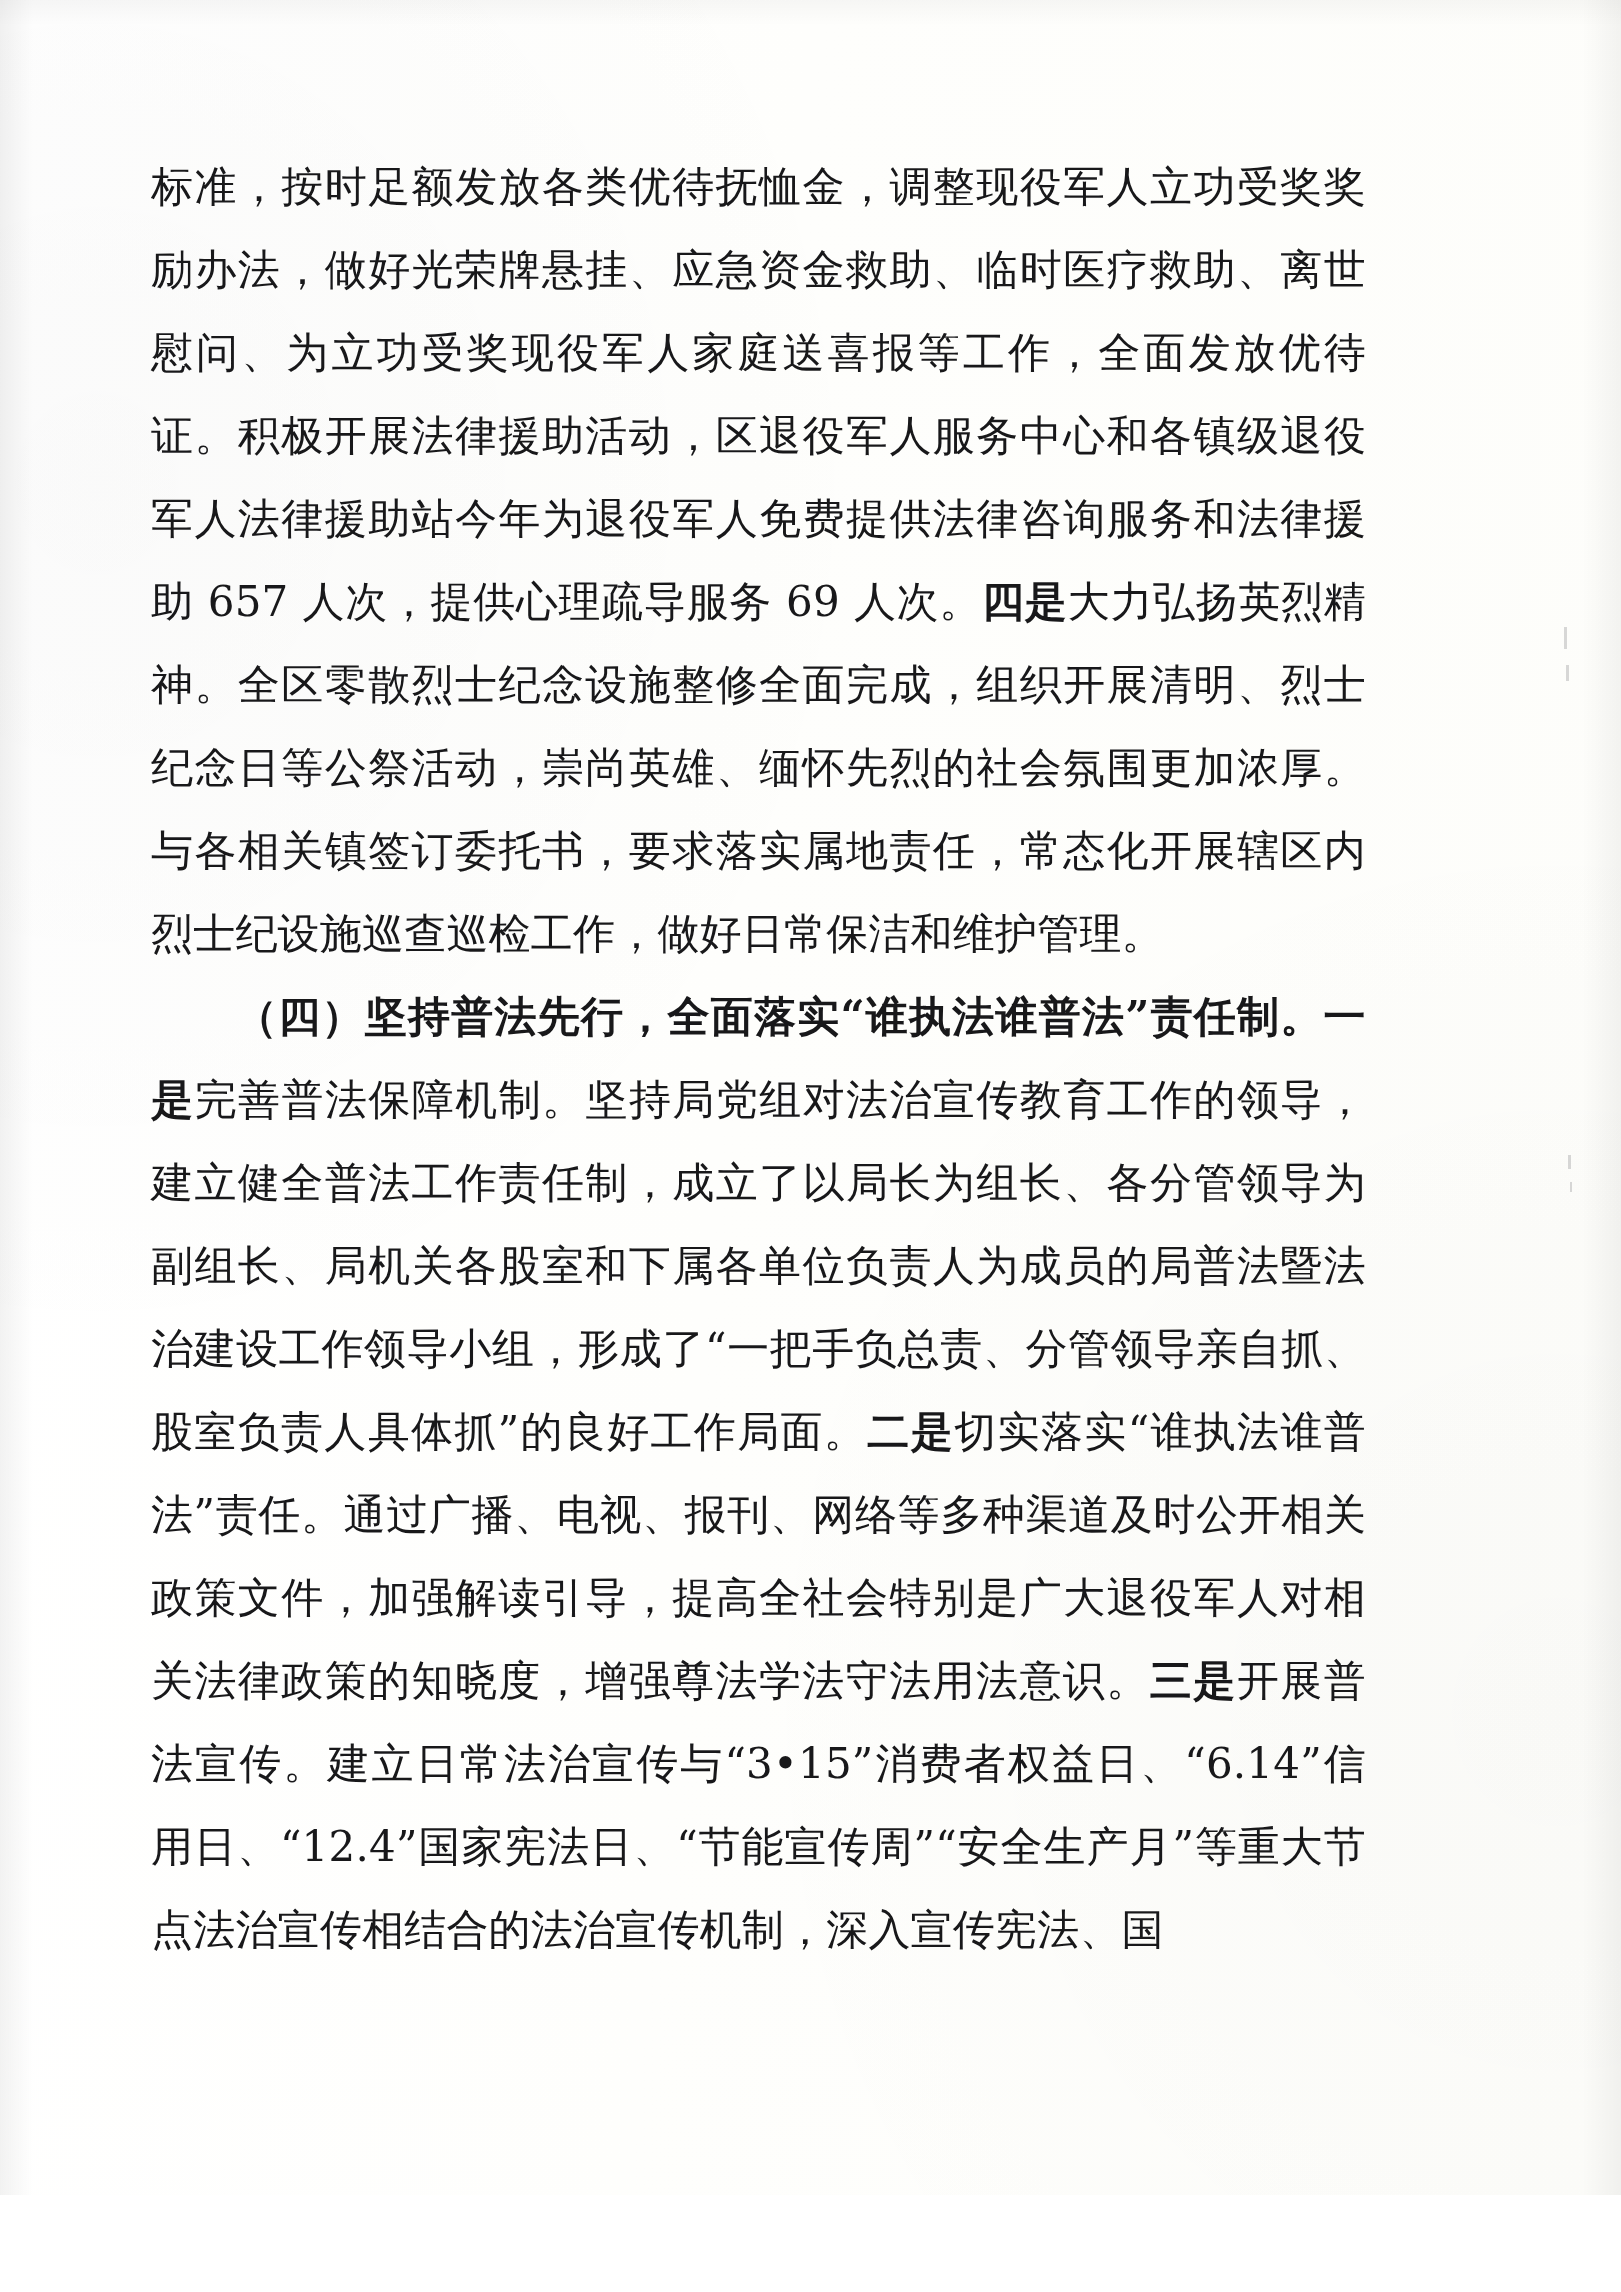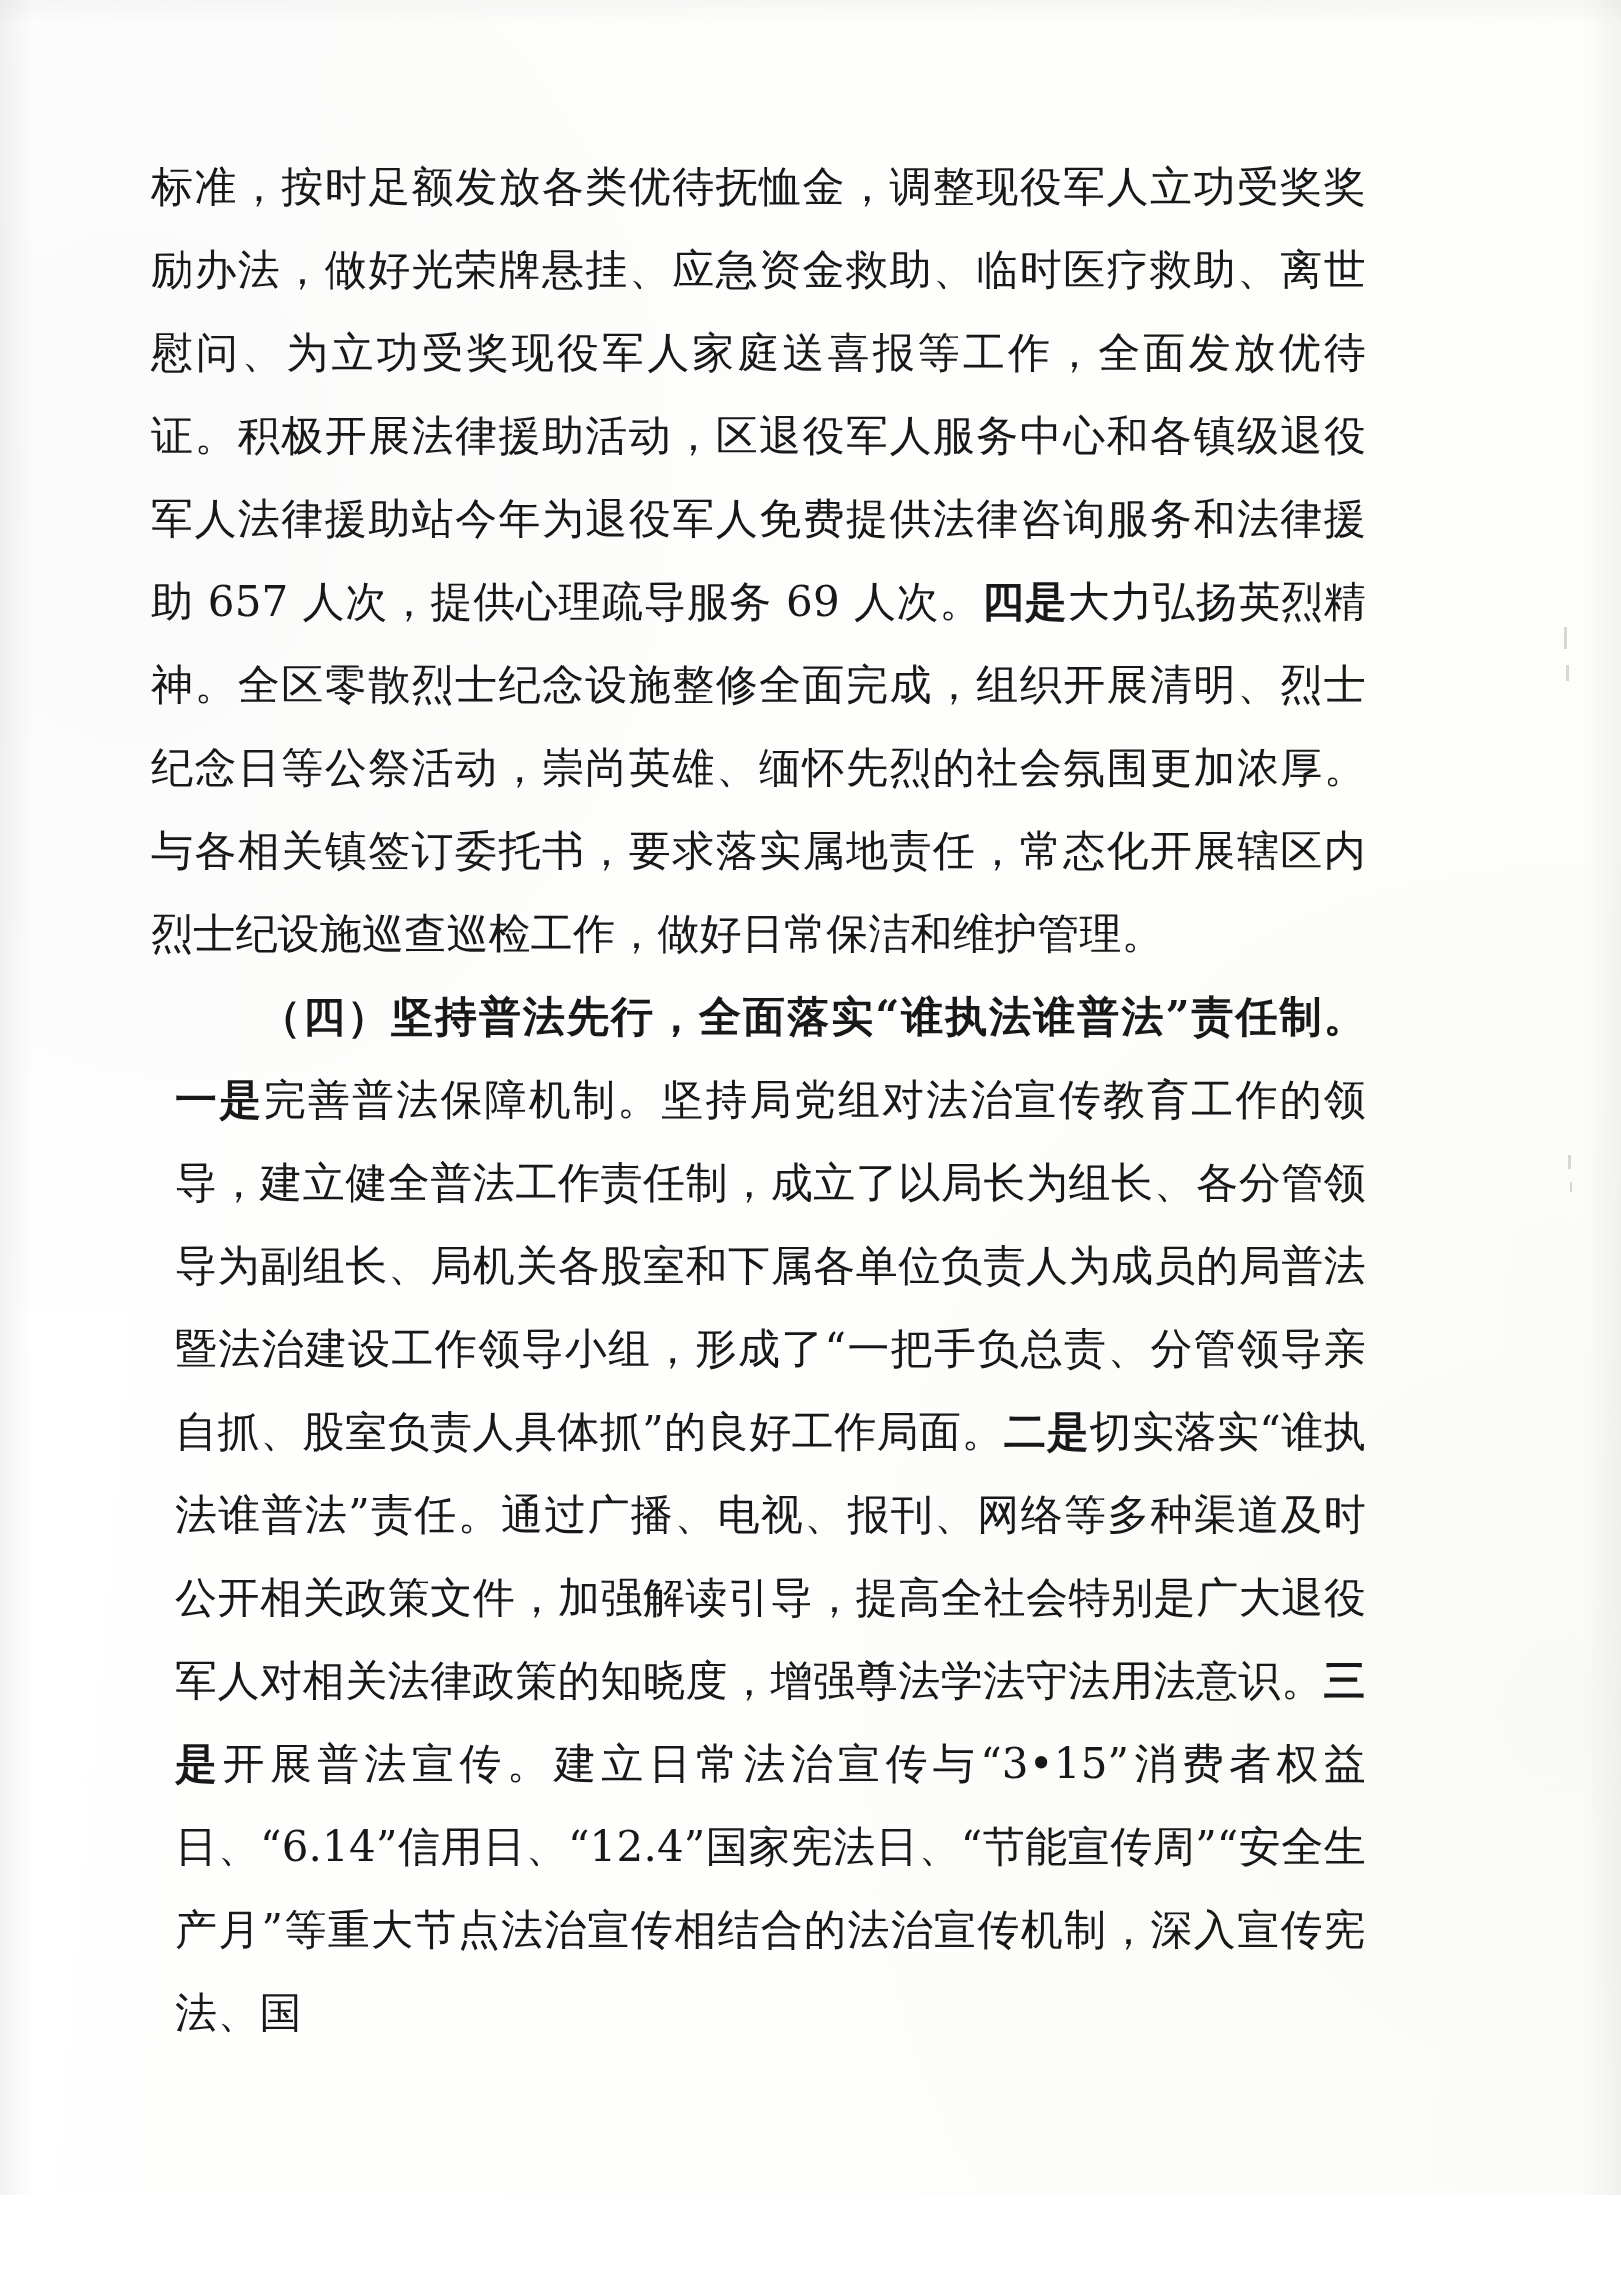--- a/index.html
+++ b/index.html
@@ -67,21 +67,20 @@
     text-justify: inter-character;
     letter-spacing: 0.2px;
     word-break: break-all;
     text-indent: 0;
   }
   p.para.indent {
     text-indent: 84px;
   }
   p.para + p.para {
     margin-top: 0;
-    margin-left: 24px;
   }
   b.em {
     font-weight: 700;
     letter-spacing: 0.4px;
   }
   
   .speck {
     position: absolute;
     background: #c9c9c9;
     pointer-events: none;

